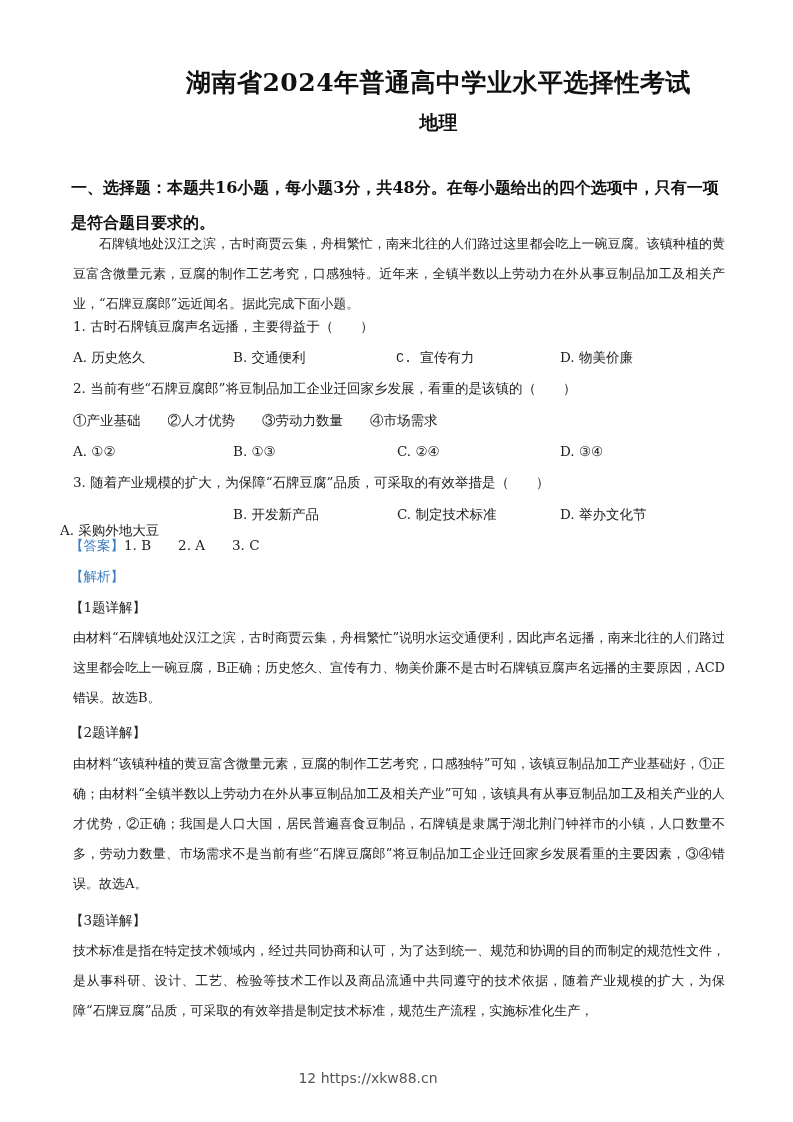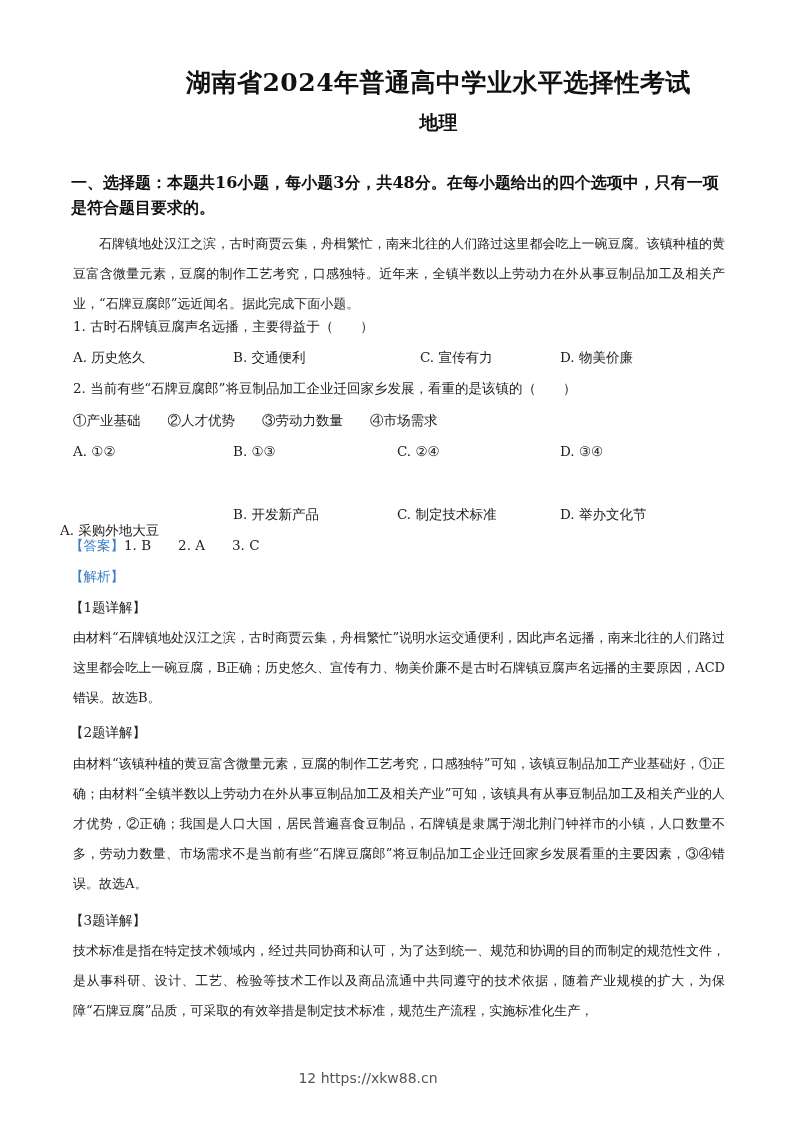--- a/index.html
+++ b/index.html
@@ -2,21 +2,21 @@
 <html><head>
 <meta charset="utf-8">
 <style>
   html, body { margin: 0; padding: 0; background: #ffffff; }
   body { width: 793px; height: 1122px; position: relative; overflow: hidden; color: #111; }
   .page { position: absolute; left: 0; top: 0; width: 793px; height: 1122px; }
   .title { position: absolute; left: 0; width: 793px; text-align: center; font-family: "DejaVu Serif", "Liberation Serif", serif; font-weight: bold; margin-left: 42px; }
   .t1 { top: 66px; font-size: 25px; letter-spacing: 0.5px; }
   .t2 { top: 110px; font-size: 19px; }
   .t3 { top: 145px; font-size: 15px; }
-  .section { position: absolute; left: 71px; width: 660px; top: 170px; font-family: "DejaVu Serif", "Liberation Serif", serif; font-weight: bold; font-size: 16px; line-height: 25px; }
+  .section { position: absolute; left: 71px; width: 660px; top: 170px; font-family: "DejaVu Serif", "Liberation Serif", serif; font-weight: bold; font-size: 16px; line-height: 35px; }
   .para { position: absolute; left: 73px; width: 652px; font-family: "DejaVu Serif", "Liberation Serif", serif; font-size: 13px; line-height: 30px; color: #222; text-align: justify; }
   .indent { text-indent: 2em; margin-top: 10px; }
   .line { position: absolute; left: 73px; font-family: "DejaVu Serif", "Liberation Serif", serif; font-size: 13.5px; color: #222; white-space: nowrap; }
   .opt { position: absolute; font-family: "DejaVu Serif", "Liberation Serif", serif; font-size: 13.5px; color: #222; white-space: nowrap; }
   .label-blue { color: #3a7dc2; }
   .footer { position: absolute; top: 1070px; left: 0; width: 736px; text-align: center; font-family: "DejaVu Sans", "Liberation Sans", sans-serif; font-size: 14px; color: #555; }
 </style>
 </head>
 <body>
 
@@ -25,30 +25,31 @@
   <div class="title t1">湖南省2024年普通高中学业水平选择性考试</div>
   <div class="title t2">地理</div>
 
   <div class="section">一、选择题：本题共16小题，每小题3分，共48分。在每小题给出的四个选项中，只有一项是符合题目要求的。</div>
 
   <div class="para indent" style="top:219px;">石牌镇地处汉江之滨，古时商贾云集，舟楫繁忙，南来北往的人们路过这里都会吃上一碗豆腐。该镇种植的黄豆富含微量元素，豆腐的制作工艺考究，口感独特。近年来，全镇半数以上劳动力在外从事豆制品加工及相关产业，“石牌豆腐郎”远近闻名。据此完成下面小题。</div>
 
   <div class="line" style="top:318px;">1. 古时石牌镇豆腐声名远播，主要得益于（　　）</div>
   <div class="opt" style="left:73px; top:349px;">A. 历史悠久</div>
   <div class="opt" style="left:233px; top:349px;">B. 交通便利</div>
-  <div class="opt" style="left:420px; top:349px;">C. 宣传有力</div>
+  <div class="opt" style="left:396px; top:349px;font-family:Liberation Mono, monospace;">C. 宣传有力</div>
   <div class="opt" style="left:560px; top:349px;">D. 物美价廉</div>
 
   <div class="line" style="top:380px;">2. 当前有些“石牌豆腐郎”将豆制品加工企业迁回家乡发展，看重的是该镇的（　　）</div>
   <div class="line" style="top:412px;">①产业基础　　②人才优势　　③劳动力数量　　④市场需求</div>
   <div class="opt" style="left:73px; top:443px;">A. ①②</div>
   <div class="opt" style="left:233px; top:443px;">B. ①③</div>
   <div class="opt" style="left:397px; top:443px;">C. ②④</div>
   <div class="opt" style="left:560px; top:443px;">D. ③④</div>
 
+  <div class="line" style="top:474px;">3. 随着产业规模的扩大，为保障“石牌豆腐”品质，可采取的有效举措是（　　）</div>
   <div class="opt" style="left:60px; top:506px;margin-top:16px;">A. 采购外地大豆</div>
   <div class="opt" style="left:233px; top:506px;">B. 开发新产品</div>
   <div class="opt" style="left:397px; top:506px;">C. 制定技术标准</div>
   <div class="opt" style="left:560px; top:506px;">D. 举办文化节</div>
 
   <div class="line" style="top:537px; left:70px;text-align:right;">
     <span class="label-blue">【答案】</span><span>1. B　　2. A　　3. C</span>
   </div>
 
   <div class="line label-blue" style="top:568px; left:70px;">【解析】</div>

